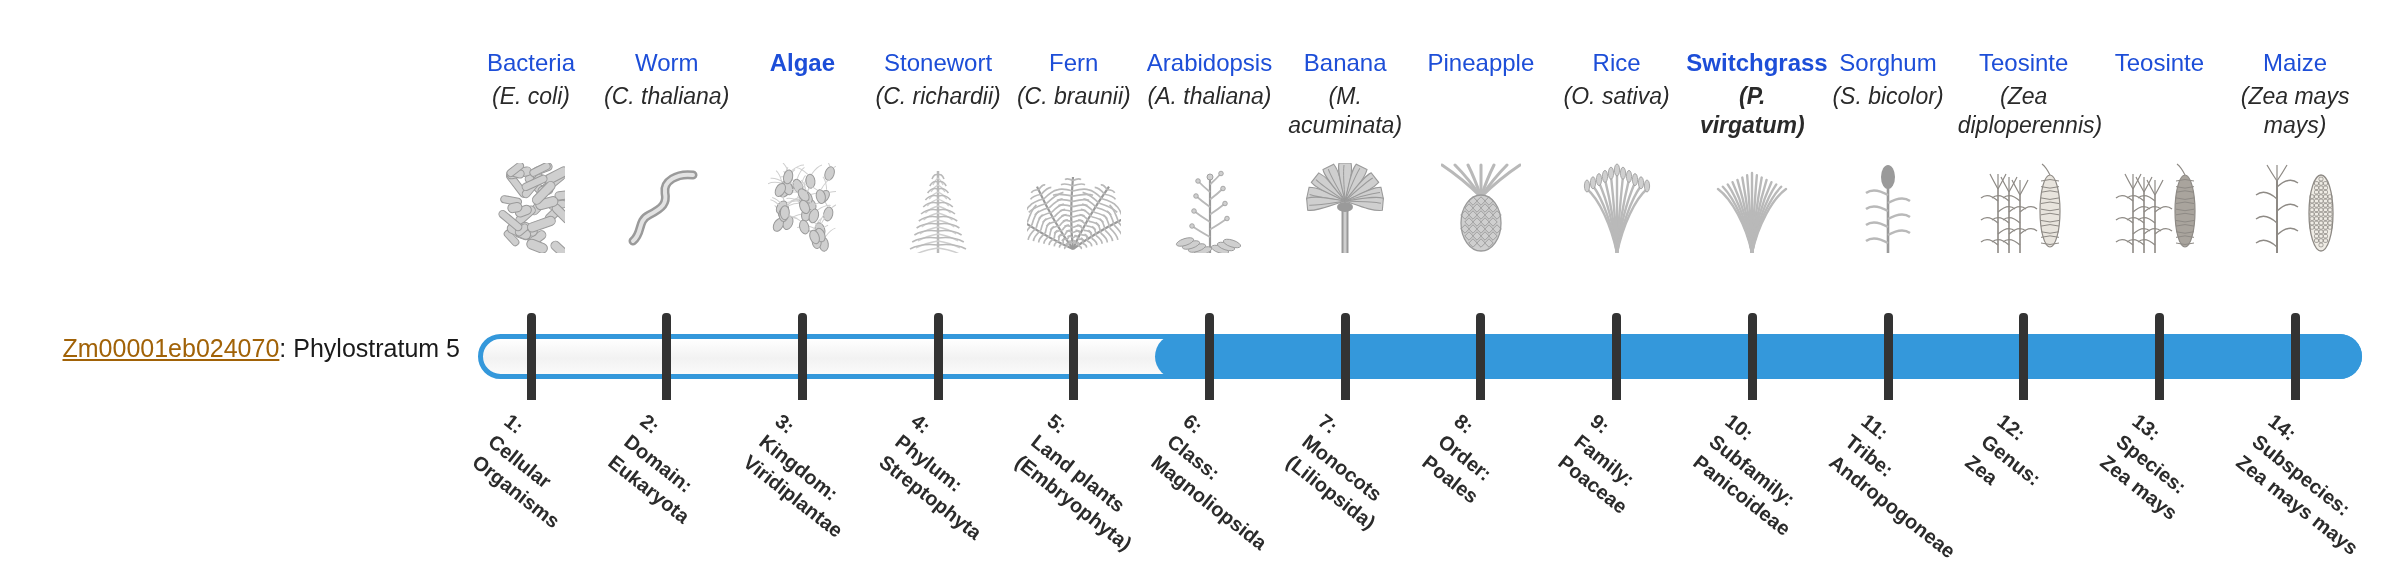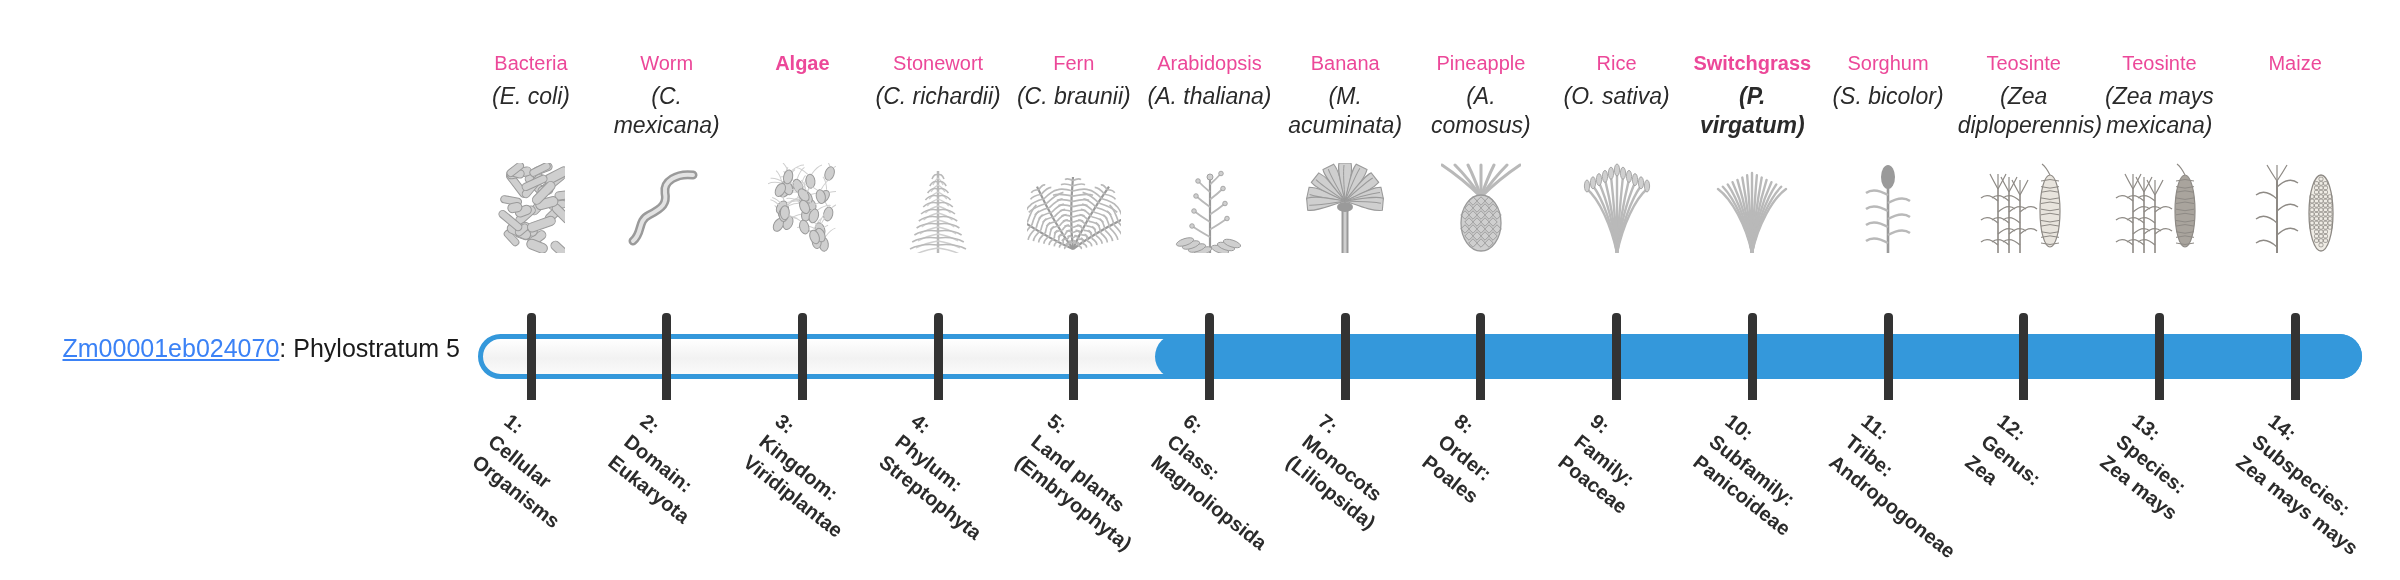--- a/index.html
+++ b/index.html
@@ -18,36 +18,36 @@
     position:absolute;
     left:0px; top:333px;
     width:460px;
     text-align:right;
     font-size:25px;
     line-height:30px;
     white-space:nowrap;
     color:#1a1a1a;
   }
   .gene-label .gid{
-    color:#3b82f6;
+    color:#a16207;
     text-decoration:underline;
     cursor:pointer;
   }
 
   
   .col{
     position:absolute;
     top:48px;
     width:132px;
     text-align:center;
   }
   .common{
-    font-size:20px;
+    font-size:24px;
     line-height:30px;
-    color:#ec4899;
+    color:#1d4ed8;
     white-space:nowrap;
   }
   .latin{
     font-size:23px;
     line-height:29px;
     font-style:italic;
     color:#2a2a2a;
     margin-top:4px;
   }
   .thumb{
@@ -164,21 +164,21 @@
             <rect x="39.794341563786006" y="24.899639917695474" rx="4.821611368312757" ry="4.821611368312757" width="15.234567901234568" height="9.643222736625514" fill="#cfcfcf" stroke="#9a9a9a" stroke-width="1" transform="rotate(-16.870884773662546 39.794341563786006 24.899639917695474)"></rect>
             <rect x="8.64122085048011" y="9.333410493827161" rx="3.5442515432098767" ry="3.5442515432098767" width="18.86454046639232" height="7.088503086419753" fill="#cfcfcf" stroke="#9a9a9a" stroke-width="1" transform="rotate(-37.63991769547325 8.64122085048011 9.333410493827161)"></rect>
             <rect x="37.62184499314129" y="38.28415637860083" rx="4.859098508230453" ry="4.859098508230453" width="22.63854595336077" height="9.718197016460906" fill="#cfcfcf" stroke="#9a9a9a" stroke-width="1" transform="rotate(-14.736111111111114 37.62184499314129 38.28415637860083)"></rect>
             <rect x="33.57572016460905" y="36.881507201646095" rx="4.493004115226338" ry="4.493004115226338" width="28.38374485596708" height="8.986008230452676" fill="#cfcfcf" stroke="#9a9a9a" stroke-width="1" transform="rotate(-45.56687242798354 33.57572016460905 36.881507201646095)"></rect>
             <rect x="31.9349451303155" y="74.69953703703703" rx="4.95059799382716" ry="4.95059799382716" width="21.334705075445818" height="9.90119598765432" fill="#cfcfcf" stroke="#9a9a9a" stroke-width="1" transform="rotate(21.34927983539096 31.9349451303155 74.69953703703703)"></rect>
           </svg>
         </div>
       </div>
       <div class="col" style="left: 600.7px;">
         <div class="common">Worm</div>
-        <div class="latin">(C. mexicana)</div>
+        <div class="latin">(C. thaliana)</div>
         <div class="thumb">
           <svg width="96" height="90" viewBox="0 0 96 90">
   <path d="M14 78 C 24 70, 18 58, 30 52 C 44 45, 48 40, 46 30 C 44 18, 58 10, 74 12" fill="none" stroke="#9a9a9a" stroke-width="9" stroke-linecap="round"></path>
   <path d="M14 78 C 24 70, 18 58, 30 52 C 44 45, 48 40, 46 30 C 44 18, 58 10, 74 12" fill="none" stroke="#e3e3e3" stroke-width="4" stroke-linecap="round"></path>
           </svg>
         </div>
       </div>
       <div class="col" style="left: 736.4px; font-weight: bold;">
         <div class="common">Algae</div>
         <div class="thumb">
@@ -617,21 +617,20 @@
             <g transform="rotate(95 48 38)">
       <path d="M48 38 C 44 20, 40 8, 42 0 L 54 0 C 56 10, 52 22, 48 38 Z" fill="#cfcfcf" stroke="#9a9a9a" stroke-width="1.1"></path>
       <path d="M48 38 C 47 22, 46 10, 47 2" stroke="#9a9a9a" stroke-width="1" fill="none"></path>
             </g>
             <ellipse cx="48" cy="44" rx="8" ry="5" fill="#9a9a9a"></ellipse>
           </svg>
         </div>
       </div>
       <div class="col" style="left: 1414.9px;">
         <div class="common">Pineapple</div>
-        <div class="latin">(A. comosus)</div>
         <div class="thumb">
           <svg width="80" height="90" viewBox="0 0 80 90">
             <path d="M40 34 C 22 16, 10 8, 1 2" stroke="#b9b9b9" stroke-width="3" fill="none" stroke-linecap="round"></path>
             <path d="M40 34 C 28 16, 20 8, 14 2" stroke="#b9b9b9" stroke-width="3" fill="none" stroke-linecap="round"></path>
             <path d="M40 34 C 34 16, 30 8, 27 2" stroke="#b9b9b9" stroke-width="3" fill="none" stroke-linecap="round"></path>
             <path d="M40 34 C 40 16, 40 8, 40 2" stroke="#b9b9b9" stroke-width="3" fill="none" stroke-linecap="round"></path>
             <path d="M40 34 C 46 16, 50 8, 53 2" stroke="#b9b9b9" stroke-width="3" fill="none" stroke-linecap="round"></path>
             <path d="M40 34 C 52 16, 60 8, 66 2" stroke="#b9b9b9" stroke-width="3" fill="none" stroke-linecap="round"></path>
             <path d="M40 34 C 58 16, 70 8, 79 2" stroke="#b9b9b9" stroke-width="3" fill="none" stroke-linecap="round"></path>
             <ellipse cx="40" cy="60" rx="20" ry="28" fill="#cfcfcf" stroke="#9a9a9a" stroke-width="1.3"></ellipse>
@@ -780,21 +779,20 @@
             <path d="M65 63.09090909090909 q 9 -3 18 0" stroke="#8e8a85" stroke-width="1" fill="none"></path>
             <path d="M65 68.72727272727273 q 9 3 18 0" stroke="#8e8a85" stroke-width="1" fill="none"></path>
             <path d="M65 74.36363636363637 q 9 -3 18 0" stroke="#8e8a85" stroke-width="1" fill="none"></path>
             <path d="M65 80 q 9 3 18 0" stroke="#8e8a85" stroke-width="1" fill="none"></path>
             <path d="M74 12 q -4 -8 -8 -11" stroke="#8e8a85" stroke-width="1.1" fill="none"></path>
           </svg>
         </div>
       </div>
       <div class="col" style="left: 2093.4px;">
         <div class="common">Teosinte</div>
-        <div class="latin">(Zea mays mexicana)</div>
         <div class="thumb">
           <svg width="96" height="90" viewBox="0 0 96 90">
             <path d="M22 90 L22 26" stroke="#8e8a85" stroke-width="1.6" fill="none"></path>
             <path d="M22 82 q -10 -9 -17 -3" stroke="#8e8a85" stroke-width="1.3" fill="none"></path>
             <path d="M22 71 q 10 -9 17 -3" stroke="#8e8a85" stroke-width="1.3" fill="none"></path>
             <path d="M22 60 q -10 -9 -17 -3" stroke="#8e8a85" stroke-width="1.3" fill="none"></path>
             <path d="M22 49 q 10 -9 17 -3" stroke="#8e8a85" stroke-width="1.3" fill="none"></path>
             <path d="M22 38 q -10 -9 -17 -3" stroke="#8e8a85" stroke-width="1.3" fill="none"></path>
             <path d="M22 26 q -5 -9 -8 -15" stroke="#8e8a85" stroke-width="1.2" fill="none"></path>
             <path d="M22 26 q 0 -9 0 -15" stroke="#8e8a85" stroke-width="1.2" fill="none"></path>
@@ -829,20 +827,21 @@
             <path d="M65 63.09090909090909 q 9 -3 18 0" stroke="#8e8a85" stroke-width="1" fill="none"></path>
             <path d="M65 68.72727272727273 q 9 3 18 0" stroke="#8e8a85" stroke-width="1" fill="none"></path>
             <path d="M65 74.36363636363637 q 9 -3 18 0" stroke="#8e8a85" stroke-width="1" fill="none"></path>
             <path d="M65 80 q 9 3 18 0" stroke="#8e8a85" stroke-width="1" fill="none"></path>
             <path d="M74 12 q -4 -8 -8 -11" stroke="#8e8a85" stroke-width="1.1" fill="none"></path>
           </svg>
         </div>
       </div>
       <div class="col" style="left: 2229.1px; text-align: center;">
         <div class="common">Maize</div>
+        <div class="latin">(Zea mays mays)</div>
         <div class="thumb">
           <svg width="96" height="90" viewBox="0 0 96 90">
             <path d="M30 90 L30 18" stroke="#8e8a85" stroke-width="2" fill="none"></path>
             <path d="M30 84 q -12 -11 -21 -4" stroke="#8e8a85" stroke-width="1.4" fill="none"></path>
             <path d="M30 72 q 12 -11 21 -4" stroke="#8e8a85" stroke-width="1.4" fill="none"></path>
             <path d="M30 60 q -12 -11 -21 -4" stroke="#8e8a85" stroke-width="1.4" fill="none"></path>
             <path d="M30 48 q 12 -11 21 -4" stroke="#8e8a85" stroke-width="1.4" fill="none"></path>
             <path d="M30 36 q -12 -11 -21 -4" stroke="#8e8a85" stroke-width="1.4" fill="none"></path>
             <path d="M30 24 q 12 -11 21 -4" stroke="#8e8a85" stroke-width="1.4" fill="none"></path>
             <path d="M30 18 q -6 -9 -10 -16" stroke="#8e8a85" stroke-width="1.2" fill="none"></path>

